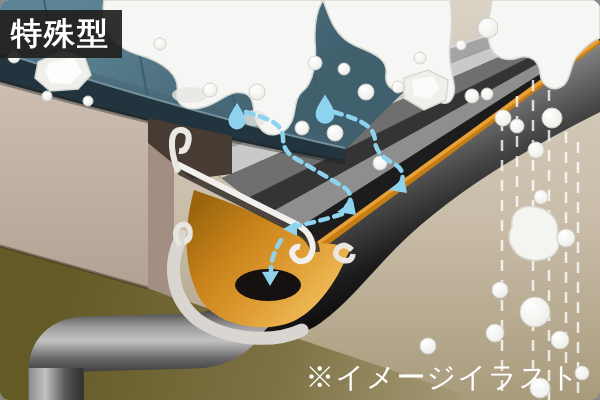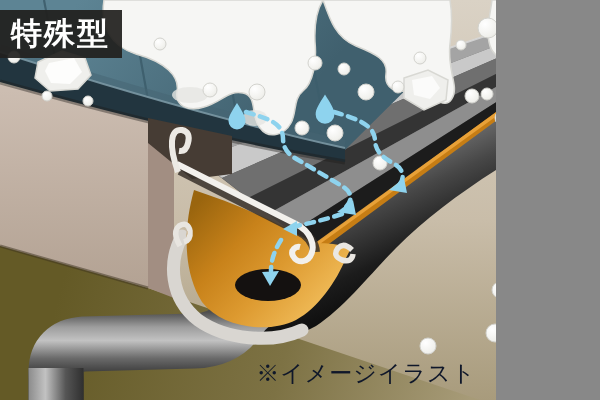--- a/index.html
+++ b/index.html
@@ -1,23 +1,23 @@
 <!DOCTYPE html>
 <html><head>
 <meta charset="utf-8">
 <style>
   html,body{margin:0;padding:0;background:#888;}
-  #stage{position:relative;width:496px;height:400px;overflow:hidden;
-         font-family:"Liberation Sans", sans-serif;}
+  #stage{position:relative;width:600px;height:400px;overflow:hidden;
+         font-family:"Liberation Sans", sans-serif;border-radius:9px;}
   #stage svg{position:absolute;left:0;top:0;}
   .badge{position:absolute;left:0;top:10px;height:48px;min-width:104px;
          background:rgba(33,32,30,.93);color:#fff;font-weight:bold;
          font-size:31px;line-height:48px;padding:0 12px 0 11px;
          letter-spacing:2px;box-sizing:border-box;}
-  .note{position:absolute;right:20px;top:358px;color:#0f172a;font-size:23px;
+  .note{position:absolute;right:20px;top:358px;color:#ffffff;font-size:29px;
         letter-spacing:1px;font-weight:normal;}
 </style>
 </head>
 <body>
 
 <div id="stage">
 <svg width="600" height="400" viewBox="0 0 600 400">
   <defs>
     <linearGradient id="bgGrad" x1="0" y1="0" x2="0" y2="400" gradientUnits="userSpaceOnUse">
       <stop offset="0" stop-color="#dad2c5"></stop>

